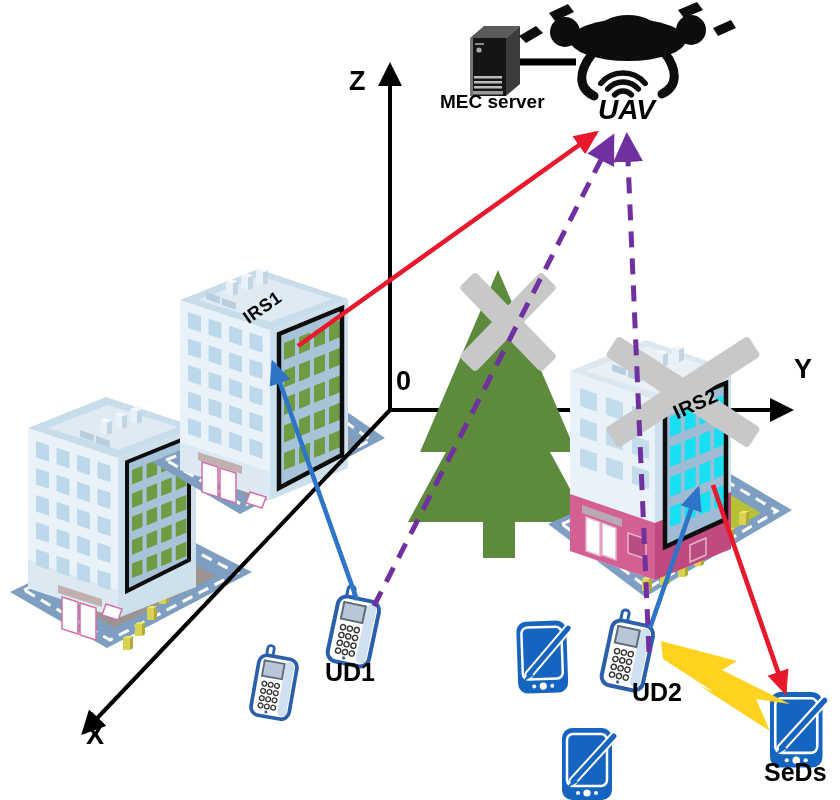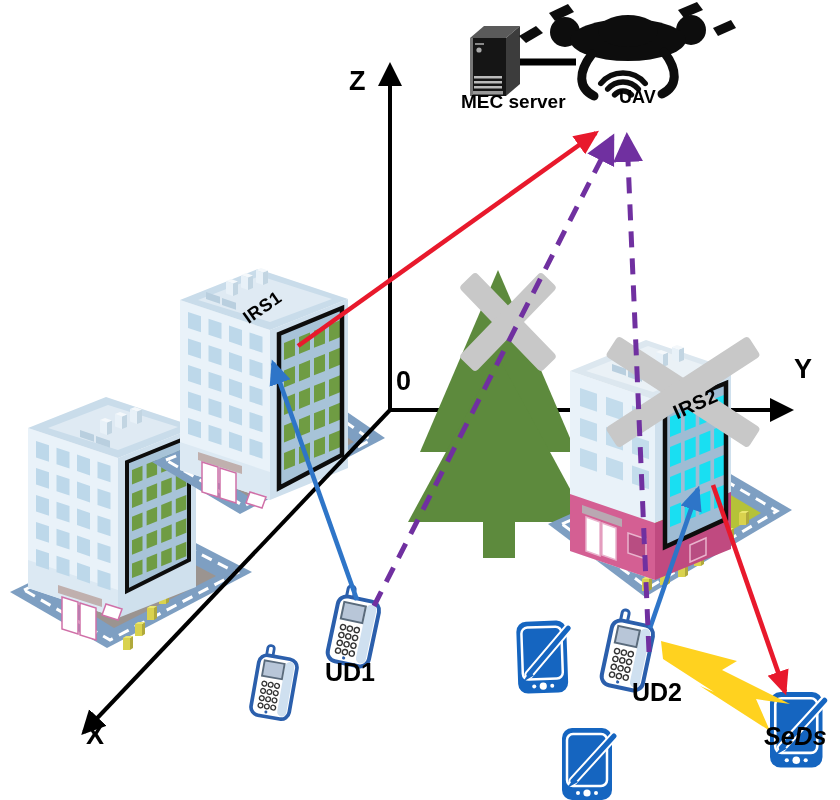--- a/index.html
+++ b/index.html
@@ -3,21 +3,21 @@
 <meta charset="utf-8">
 <style>
   html,body{margin:0;padding:0;background:#fff;}
   #stage{position:relative;width:840px;height:800px;background:#fff;overflow:hidden;
          font-family:"Liberation Sans",sans-serif;}
   #stage svg{position:absolute;left:0;top:0;}
   .lbl{position:absolute;font-weight:bold;color:#000;white-space:nowrap;
        font-family:"Liberation Sans",sans-serif;line-height:1;}
   .axis-lbl{font-size:27px;}
   .node-lbl{font-size:25px;}
-  .small-lbl{font-size:19px;margin-left:21px;}
+  .small-lbl{font-size:19px;}
   .irs-lbl{font-size:18px;letter-spacing:0.5px;}
 </style>
 </head>
 <body>
 
 <div id="stage">
 <svg width="840" height="800" viewBox="0 0 840 800">
   <defs>
     <marker id="mBlack" markerWidth="7" markerHeight="7" refX="5" refY="3" orient="auto" markerUnits="strokeWidth">
       <path d="M0 0 L6 3 L0 6 Z" style="fill:var(--black,#000)"></path>
@@ -351,19 +351,19 @@
   <line x1="713" y1="485" x2="785" y2="692" style="stroke:var(--red_link,#e8192c)" stroke-width="4.6" marker-end="url(#mRed)"></line>
   <line x1="374" y1="606" x2="612" y2="138" style="stroke:var(--purple_link,#7030a0)" stroke-width="5" stroke-dasharray="16 11" marker-end="url(#mPurple)"></line>
   <line x1="649" y1="652" x2="627" y2="137" style="stroke:var(--purple_link,#7030a0)" stroke-width="5" stroke-dasharray="16 11" marker-end="url(#mPurple)"></line>
 </svg>
 
 <div class="lbl axis-lbl" style="left:349px;top:68px;">Z</div>
 <div class="lbl axis-lbl" style="left:396px;top:368px;">0</div>
 <div class="lbl axis-lbl" style="left:794px;top:356px;">Y</div>
 <div class="lbl axis-lbl" style="left:86px;top:722px;">X</div>
 <div class="lbl small-lbl" style="left:440px;top:92px;">MEC server</div>
-<div class="lbl small-lbl" style="left:598px;top:88px;font-size:18px;">UAV</div>
+<div class="lbl small-lbl" style="left:598px;top:96px;font-size:28px;font-style:italic;">UAV</div>
 <div class="lbl irs-lbl" style="left:240px;top:312px;transform:rotate(-35deg);transform-origin:left top;">IRS1</div>
 <div class="lbl irs-lbl" style="left:670px;top:404px;font-size:20px;transform:rotate(-24deg);transform-origin:left top;">IRS2</div>
 <div class="lbl node-lbl" style="left:325px;top:660px;">UD1</div>
 <div class="lbl node-lbl" style="left:632px;top:680px;">UD2</div>
-<div class="lbl node-lbl" style="left:764px;top:724px;font-style:italic;">SeDs</div>
+<div class="lbl node-lbl" style="left:764px;top:760px;">SeDs</div>
 </div>
 
 </body></html>

